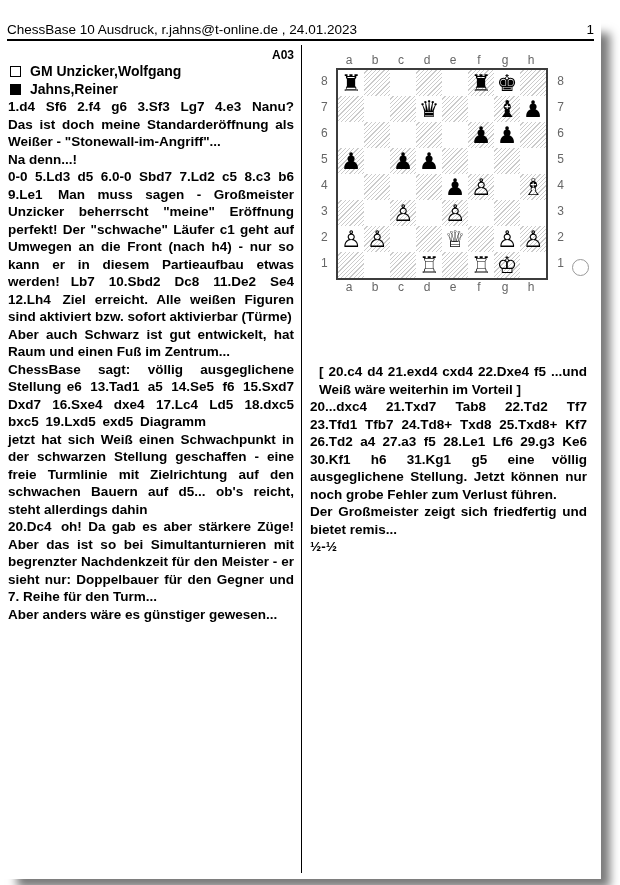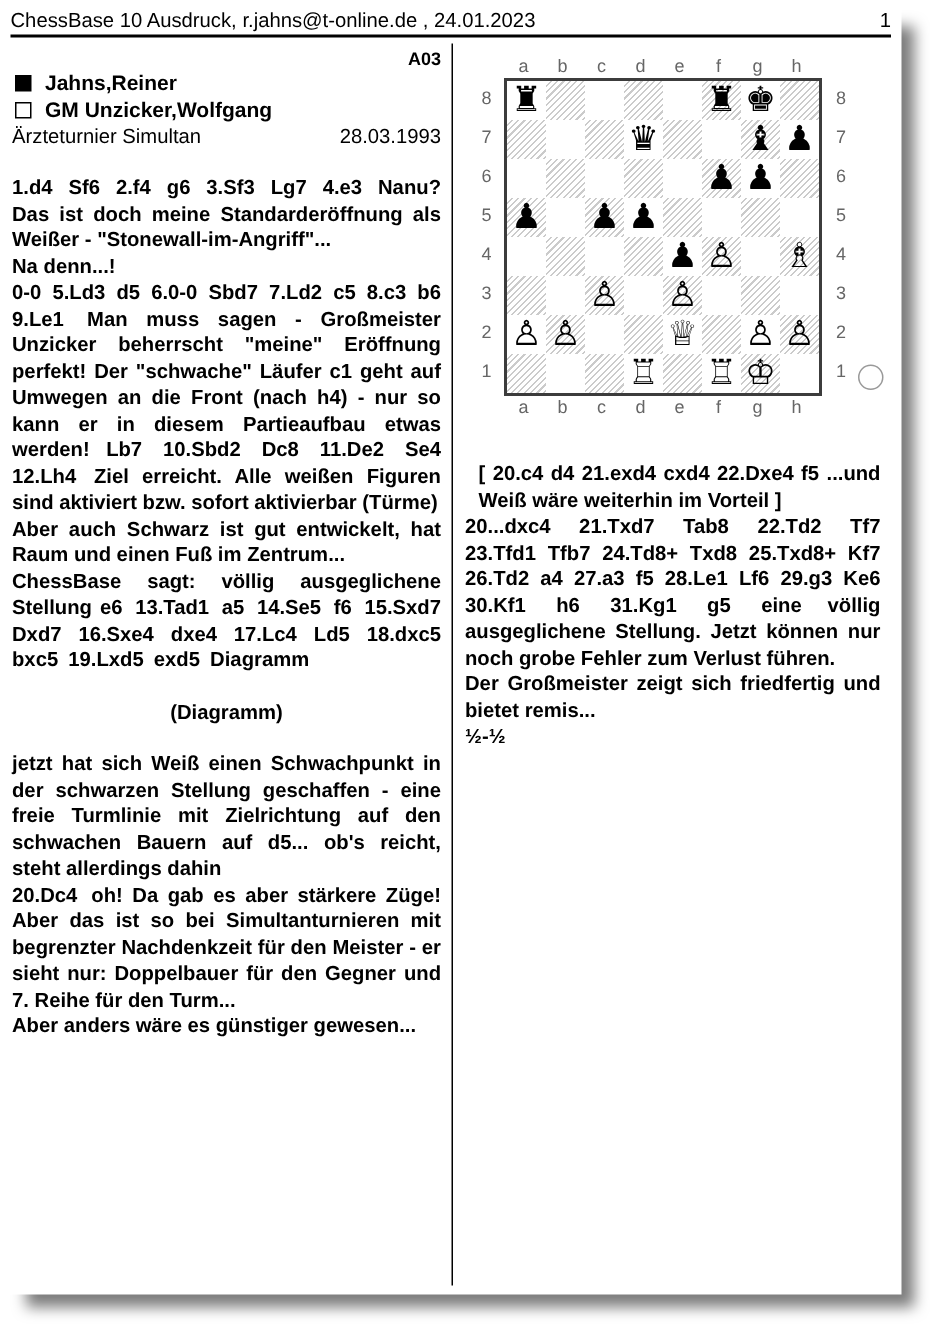--- a/index.html
+++ b/index.html
@@ -11,21 +11,21 @@
   .canvas {
     position: relative;
     width: 620px;
     height: 885px;
     overflow: hidden;
     background: #ffffff;
   }
   .page {
     position: absolute;
     left: 0;
-    top: 0;
+    top: 16px;
     width: 601px;
     height: 863px;
     background: #ffffff;
     box-shadow: 13px 13px 9px -4px rgba(0,0,0,0.52);
     box-sizing: border-box;
     padding: 6px 7px 0 7px;
     color: #000;
   }
   
   .header {
@@ -87,21 +87,21 @@
     margin-bottom: 16px;
   }
   
   .gametext {
     font-size: 13.5px;
     line-height: 17.5px;
   }
   .tblock { text-align: justify; font-weight: bold; }
   .tblock b { word-spacing: 3px; }
   .diagram-caption { margin: 17px 0; }
-  .variation { padding-left: 9px; }
+  .variation { padding-left: 9px; margin-top: 40px; }
   
   .board-wrap {
     margin: 12px 0 28px 10px;
     display: inline-block;
   }
   .files-row {
     display: flex;
     margin-left: 16px;
     height: 15px;
   }
@@ -169,34 +169,29 @@
     <div class="header">
       <span>ChessBase 10 Ausdruck, r.jahns@t-online.de , 24.01.2023</span>
       <span>1</span>
     </div>
 
     <div class="columns">
 
       <div class="col-left">
         <div class="eco">A03</div>
         <div class="player-row">
+          <span class="sq sq-white"></span>
+          <span>GM Unzicker,Wolfgang</span>
+        </div>
+        <div class="player-row">
           <span class="sq sq-black"></span>
           <span>Jahns,Reiner</span>
         </div>
-        <div class="player-row">
-          <span class="sq sq-white"></span>
-          <span>GM Unzicker,Wolfgang</span>
-        </div>
-        <div class="event-row">
-          <span>Ärzteturnier Simultan</span>
-          <span>28.03.1993</span>
-        </div>
         <div class="gametext">
             <div class="tblock" style="text-align: justify;"><b>1.d4  Sf6  2.f4  g6  3.Sf3  Lg7  4.e3 </b><span>Nanu? Das ist doch meine Standarderöffnung als Weißer - "Stonewall-im-Angriff"...</span><br><span>Na denn...!</span><br><b>0-0  5.Ld3  d5  6.0-0  Sbd7  7.Ld2  c5  8.c3  b6  9.Le1 </b><span>Man muss sagen - Großmeister Unzicker beherrscht "meine" Eröffnung perfekt! Der "schwache" Läufer c1 geht auf Umwegen an die Front (nach h4) - nur so kann er  in diesem Partieaufbau etwas werden! </span><b>Lb7  10.Sbd2  Dc8  11.De2  Se4  12.Lh4 </b><span>Ziel erreicht. Alle weißen Figuren sind aktiviert  bzw. sofort aktivierbar (Türme)</span><br><span>Aber auch Schwarz ist gut entwickelt, hat Raum und einen Fuß im Zentrum...</span><br><span>ChessBase sagt: völlig ausgeglichene Stellung </span><b>e6  13.Tad1  a5  14.Se5  f6  15.Sxd7  Dxd7  16.Sxe4  dxe4  17.Lc4  Ld5  18.dxc5  bxc5  19.Lxd5  exd5 </b><span>Diagramm</span></div>
-            <div class="tblock diagram-caption" style="text-align: center;"><span>(Diagramm)</span></div>
             <div class="tblock" style="text-align: justify;"><span>jetzt hat sich Weiß einen Schwachpunkt in der schwarzen Stellung geschaffen - eine freie Turmlinie mit Zielrichtung auf den schwachen Bauern auf d5...  ob's reicht, steht allerdings dahin</span><br><b>20.Dc4 </b><span> oh! Da gab es aber stärkere Züge! Aber das ist so bei Simultanturnieren mit begrenzter Nachdenkzeit für den Meister - er sieht nur: Doppelbauer für den Gegner und 7. Reihe für den Turm...</span><br><span>Aber anders wäre es günstiger gewesen...</span></div>
           </div>
       </div>
 
       <div class="divider"></div>
 
       <div class="col-right">
         <div class="board-wrap">
           <div class="files-row top">
               <div class="coord">a</div>

